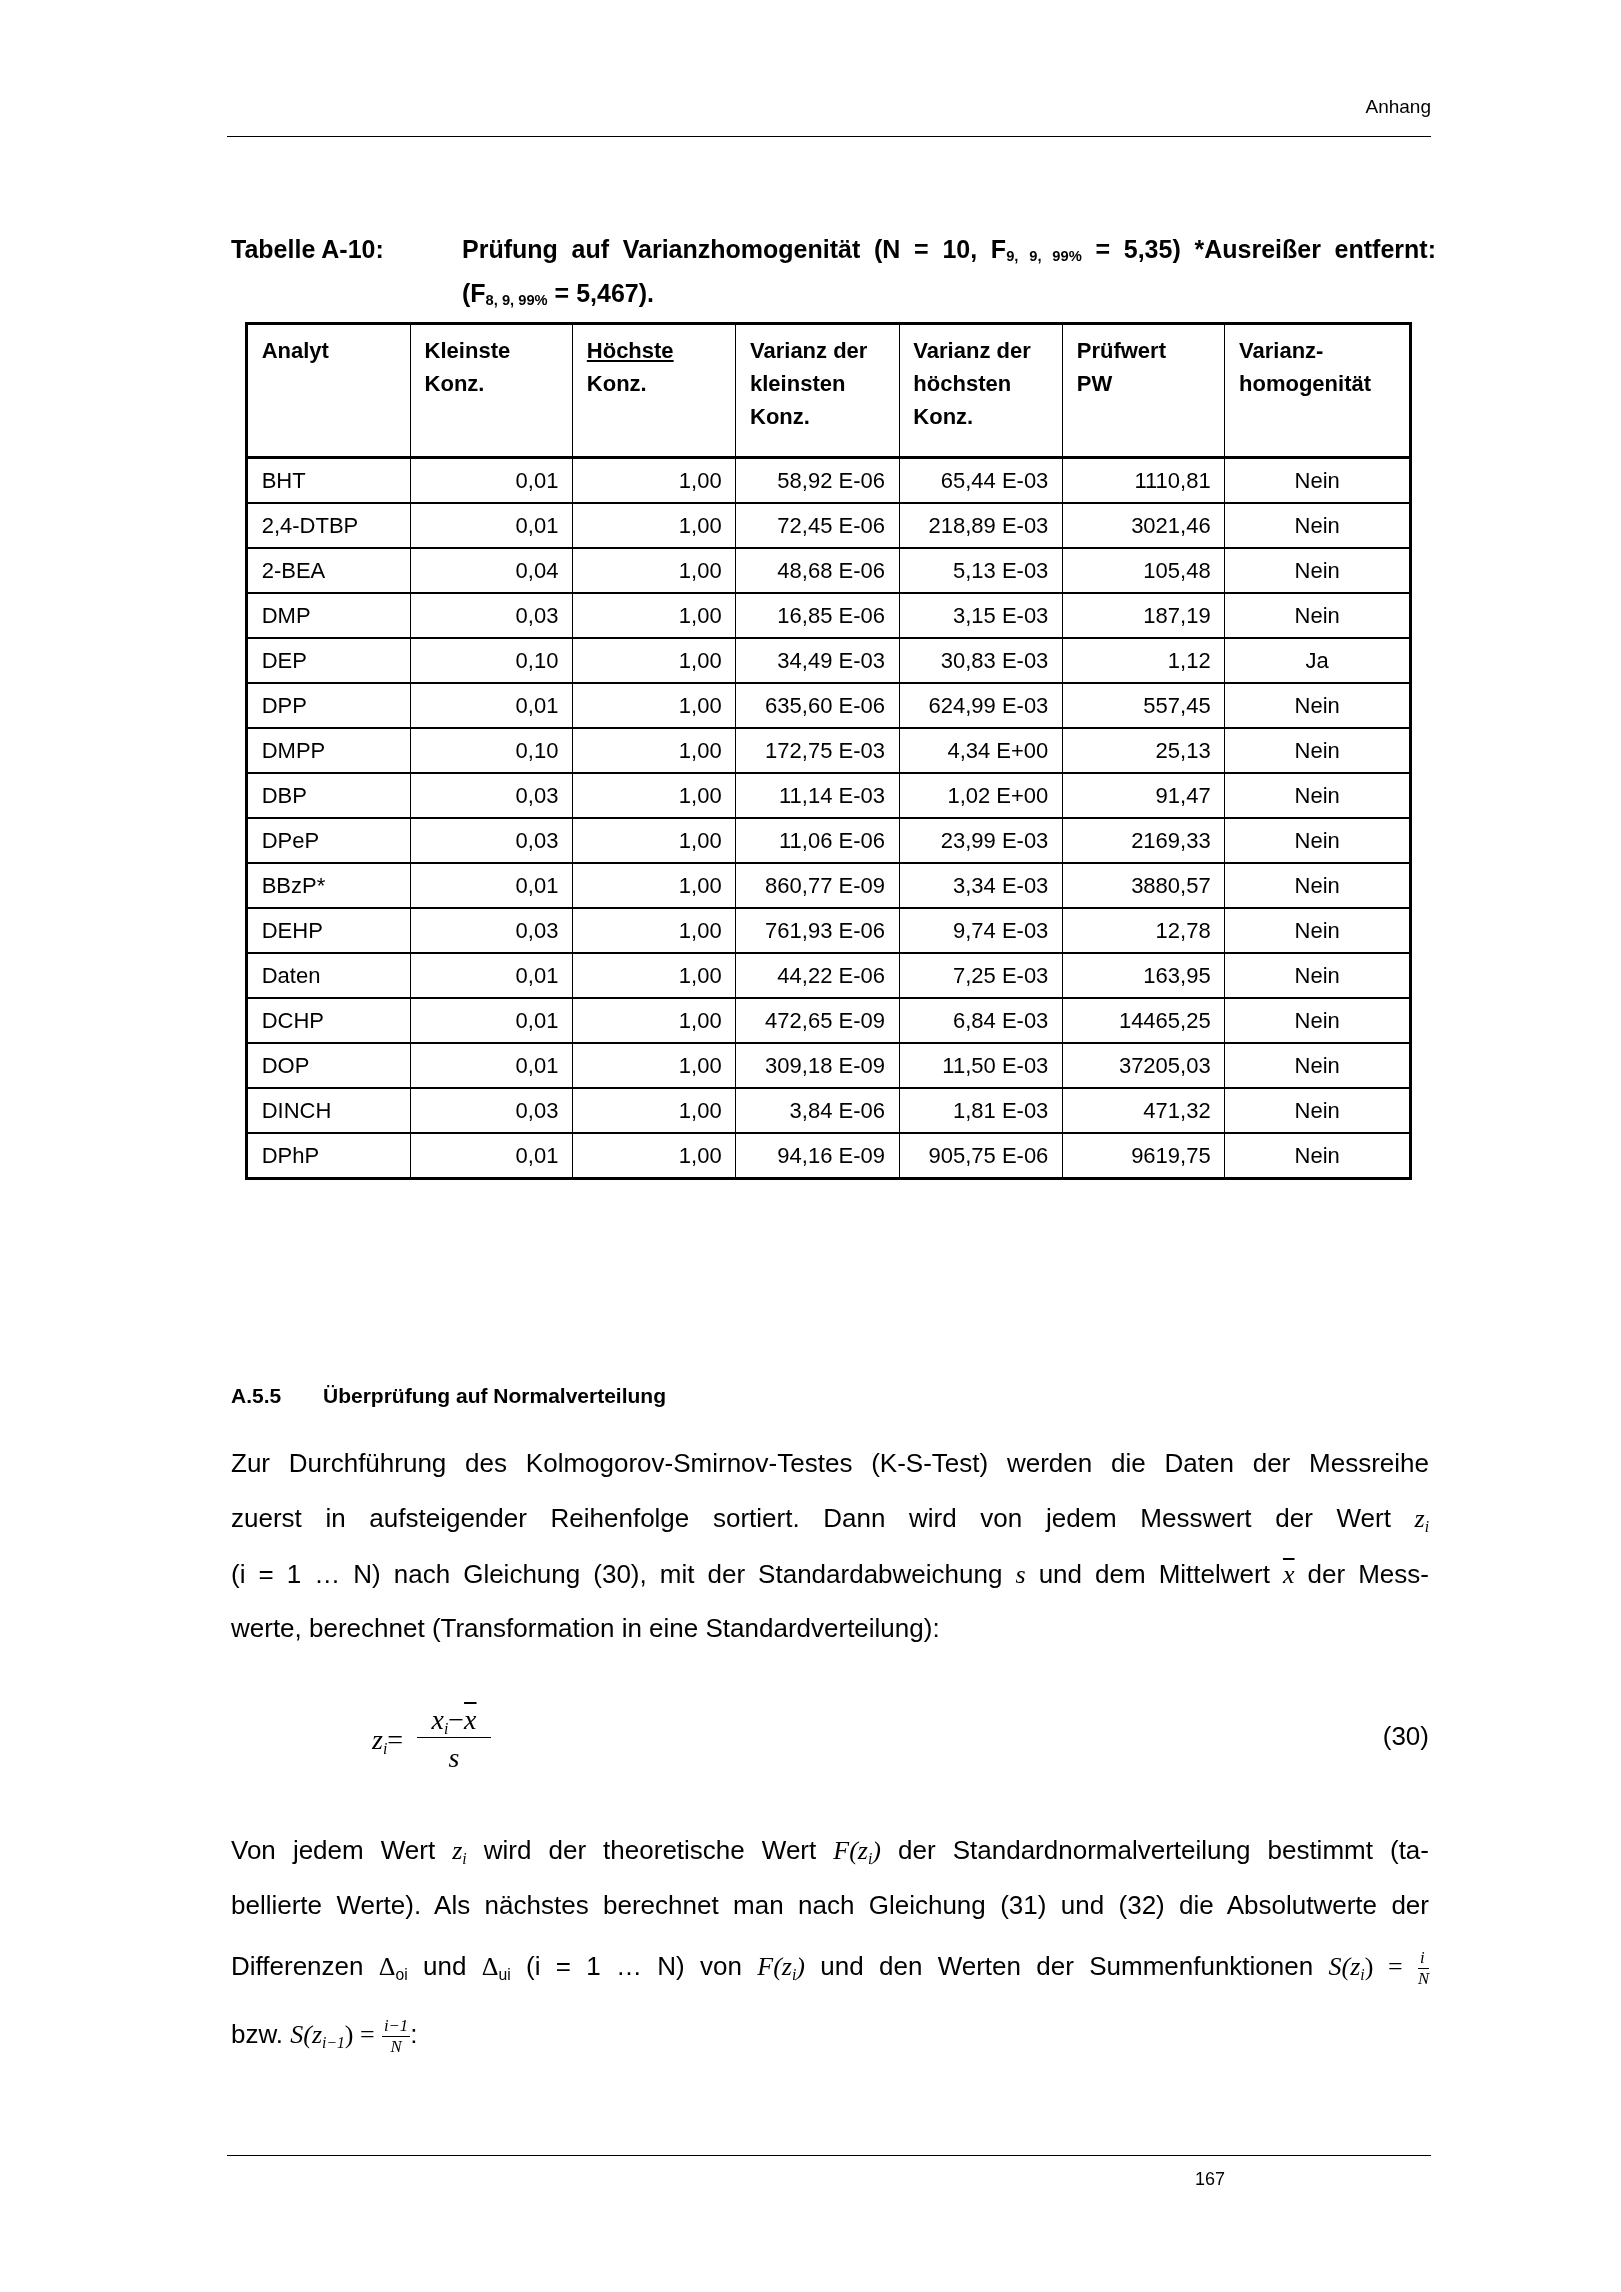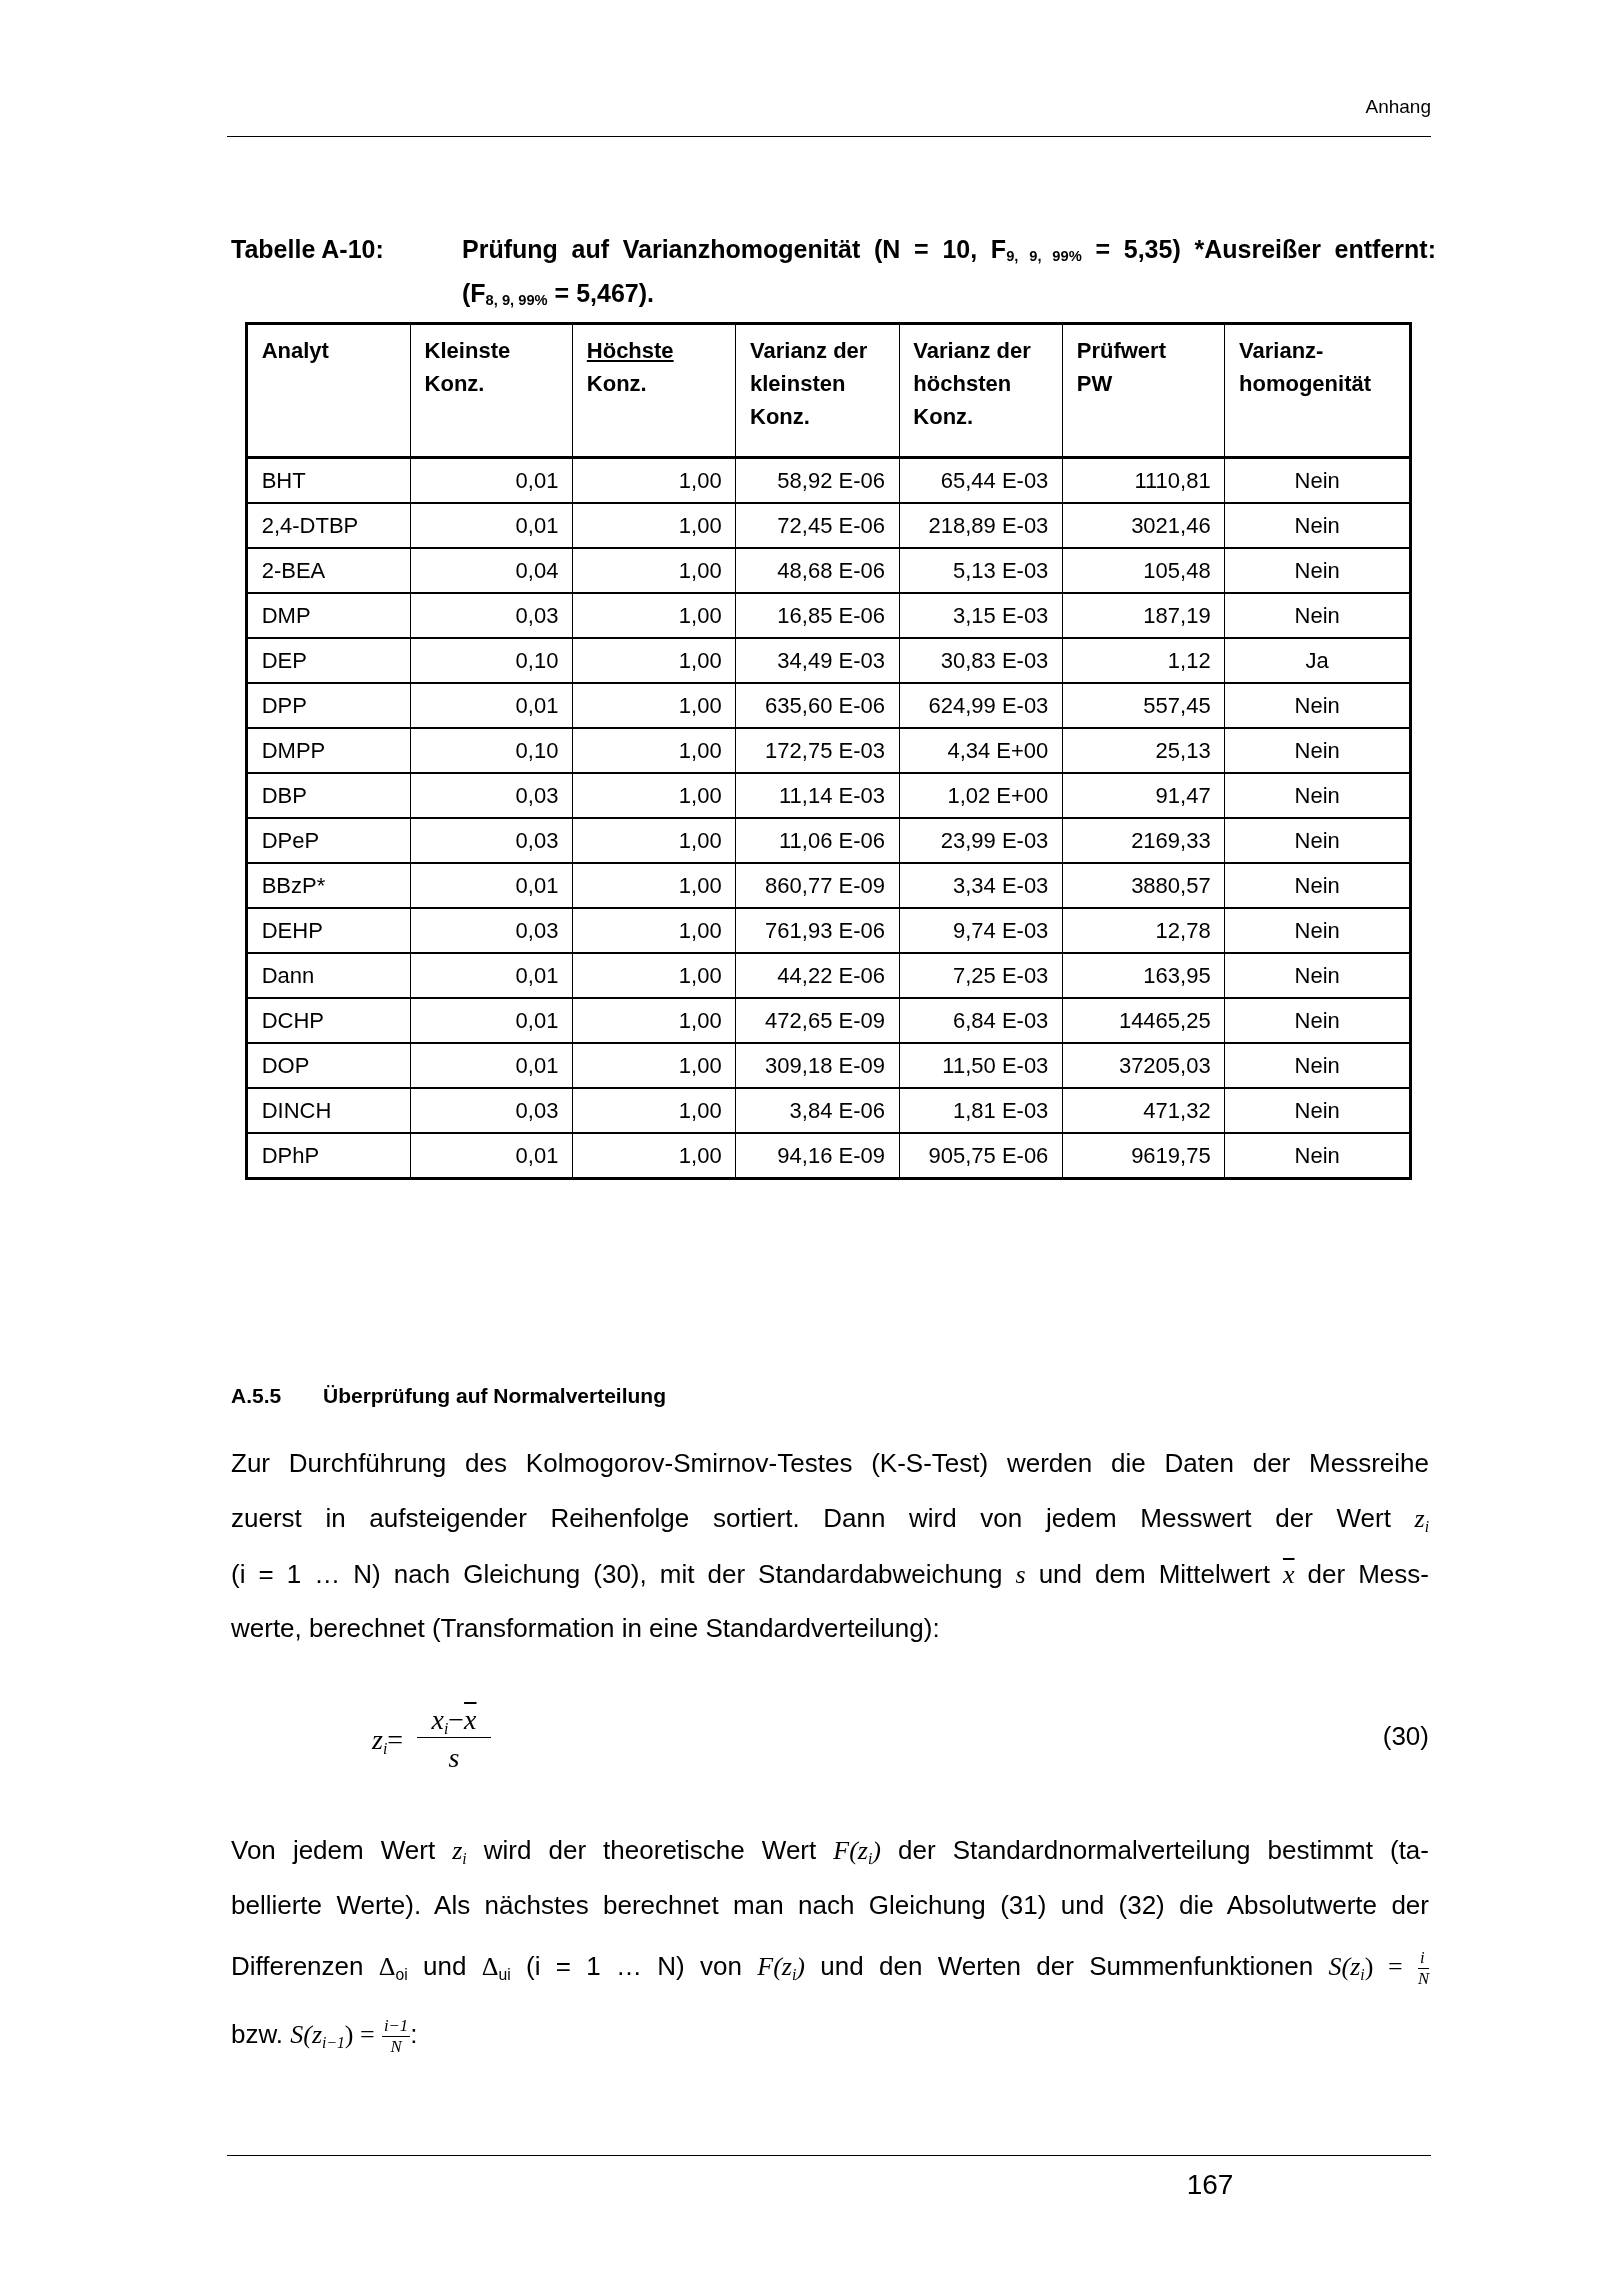--- a/index.html
+++ b/index.html
@@ -3,21 +3,21 @@
 <meta charset="utf-8">
 <style>
   html, body { margin: 0; padding: 0; background: #ffffff; }
   body { width: 1621px; height: 2293px; position: relative; overflow: hidden;
          font-family: "Liberation Sans", sans-serif; color: #000; }
   .abs { position: absolute; }
 
   
   .run-head { left: 227px; width: 1204px; top: 96px; text-align: right; font-size: 19px; }
   .rule { position: absolute; left: 227px; width: 1204px; height: 0; border-top: 1.5px solid #000; }
-  .page-num { left: 1166px; width: 88px; top: 2169px; text-align: center; font-size: 28px; }
+  .page-num { left: 1166px; width: 88px; top: 2169px; text-align: center; font-size: 18px; }
 
   
   .caption { left: 231px; top: 231px; width: 1206px; font-weight: bold; font-size: 25px; line-height: 37px; }
   .cap-label { position: absolute; left: 0; top: 0; }
   .cap-text { position: absolute; left: 231px; top: 0; width: 974px; }
   .cap-line { display: block; white-space: nowrap; }
   .cap-line.just { text-align: justify; text-align-last: justify; white-space: normal; }
   sub.s { font-size: 14.7px; vertical-align: -2.9px; font-weight: bold; }
 
   
@@ -208,21 +208,21 @@
       <tr class="r">
         <td class="">DEHP</td>
         <td class="num">0,03</td>
         <td class="num">1,00</td>
         <td class="num">761,93 E-06</td>
         <td class="num">9,74 E-03</td>
         <td class="num">12,78</td>
         <td class="ctr">Nein</td>
       </tr>
       <tr class="r">
-        <td class="">Dann</td>
+        <td class="">Daten</td>
         <td class="num">0,01</td>
         <td class="num">1,00</td>
         <td class="num">44,22 E-06</td>
         <td class="num">7,25 E-03</td>
         <td class="num">163,95</td>
         <td class="ctr">Nein</td>
       </tr>
       <tr class="r">
         <td class="">DCHP</td>
         <td class="num">0,01</td>

